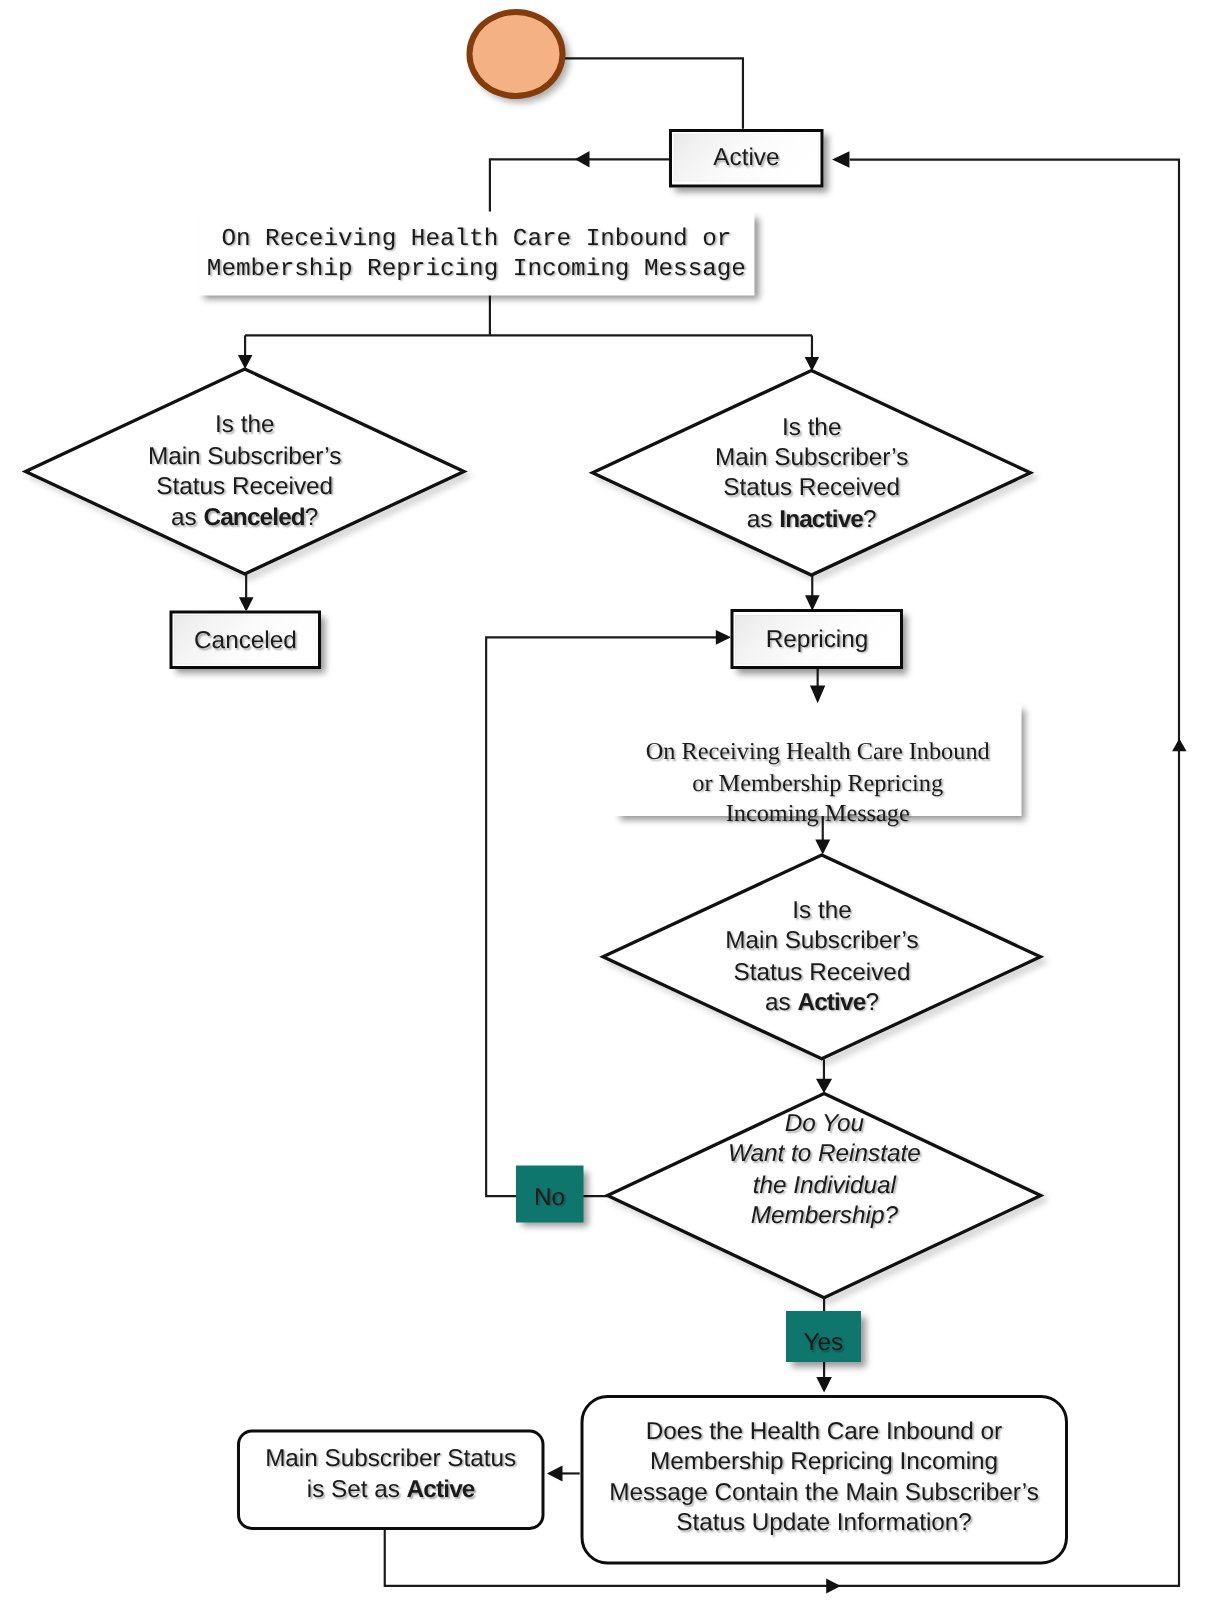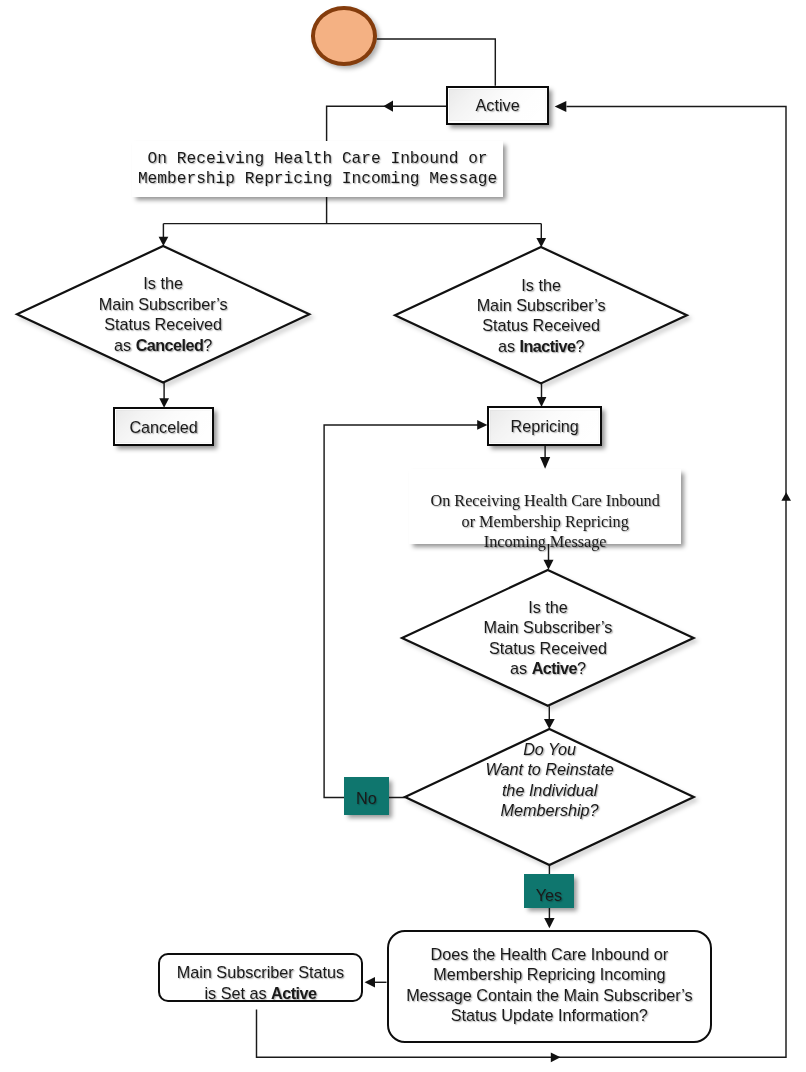--- a/index.html
+++ b/index.html
@@ -157,21 +157,21 @@
             </filter>
           </defs>
           <path d="M 150.4 6 L 294.8 74.05 L 150.4 142.1 L 6 74.05 Z" fill="rgba(0,0,0,0.115)" stroke="rgba(0,0,0,0.17)" stroke-width="2.2" transform="translate(3.2,3.2)" filter="url(#dshadow)"></path>
           <path d="M 150.4 6 L 294.8 74.05 L 150.4 142.1 L 6 74.05 Z" fill="#ffffff" stroke="#111111" stroke-width="2.2" stroke-linejoin="miter"></path>
         </svg>
         <div class="lbl" style="top: 10px; font-style: italic;">Do You<br>Want to Reinstate<br>the Individual<br>Membership?</div>
       </div>
       <div class="node proc" style="left: 386.5px; top: 929.5px; width: 325.7px; height: 113px; border-radius: 18px;">
         <div class="lbl" style="top: 12.55px;">Does the Health Care Inbound or<br>Membership Repricing Incoming<br>Message Contain the Main Subscriber’s<br>Status Update Information?</div>
       </div>
-      <div class="node proc" style="left: 157.7px; top: 952.9px; width: 205.5px; height: 49px; border-radius: 10px;">
+      <div class="node proc" style="left: 157.7px; top: 952.9px; width: 205.5px; height: 67px; border-radius: 10px;">
         <div class="lbl" style="top: 7.55px;">Main Subscriber Status<br>is Set as <b>Active</b></div>
       </div>
       <div class="chip" style="left: 343.6px; top: 777.4px; width: 45.4px; height: 37.8px;">
         <div class="lbl" style="top: 10.6px;">No</div>
       </div>
       <div class="chip" style="left: 523.7px; top: 873.7px; width: 50.4px; height: 34.4px;">
         <div class="lbl" style="top: 11px;">Yes</div>
       </div>
     </div>
 </div>

